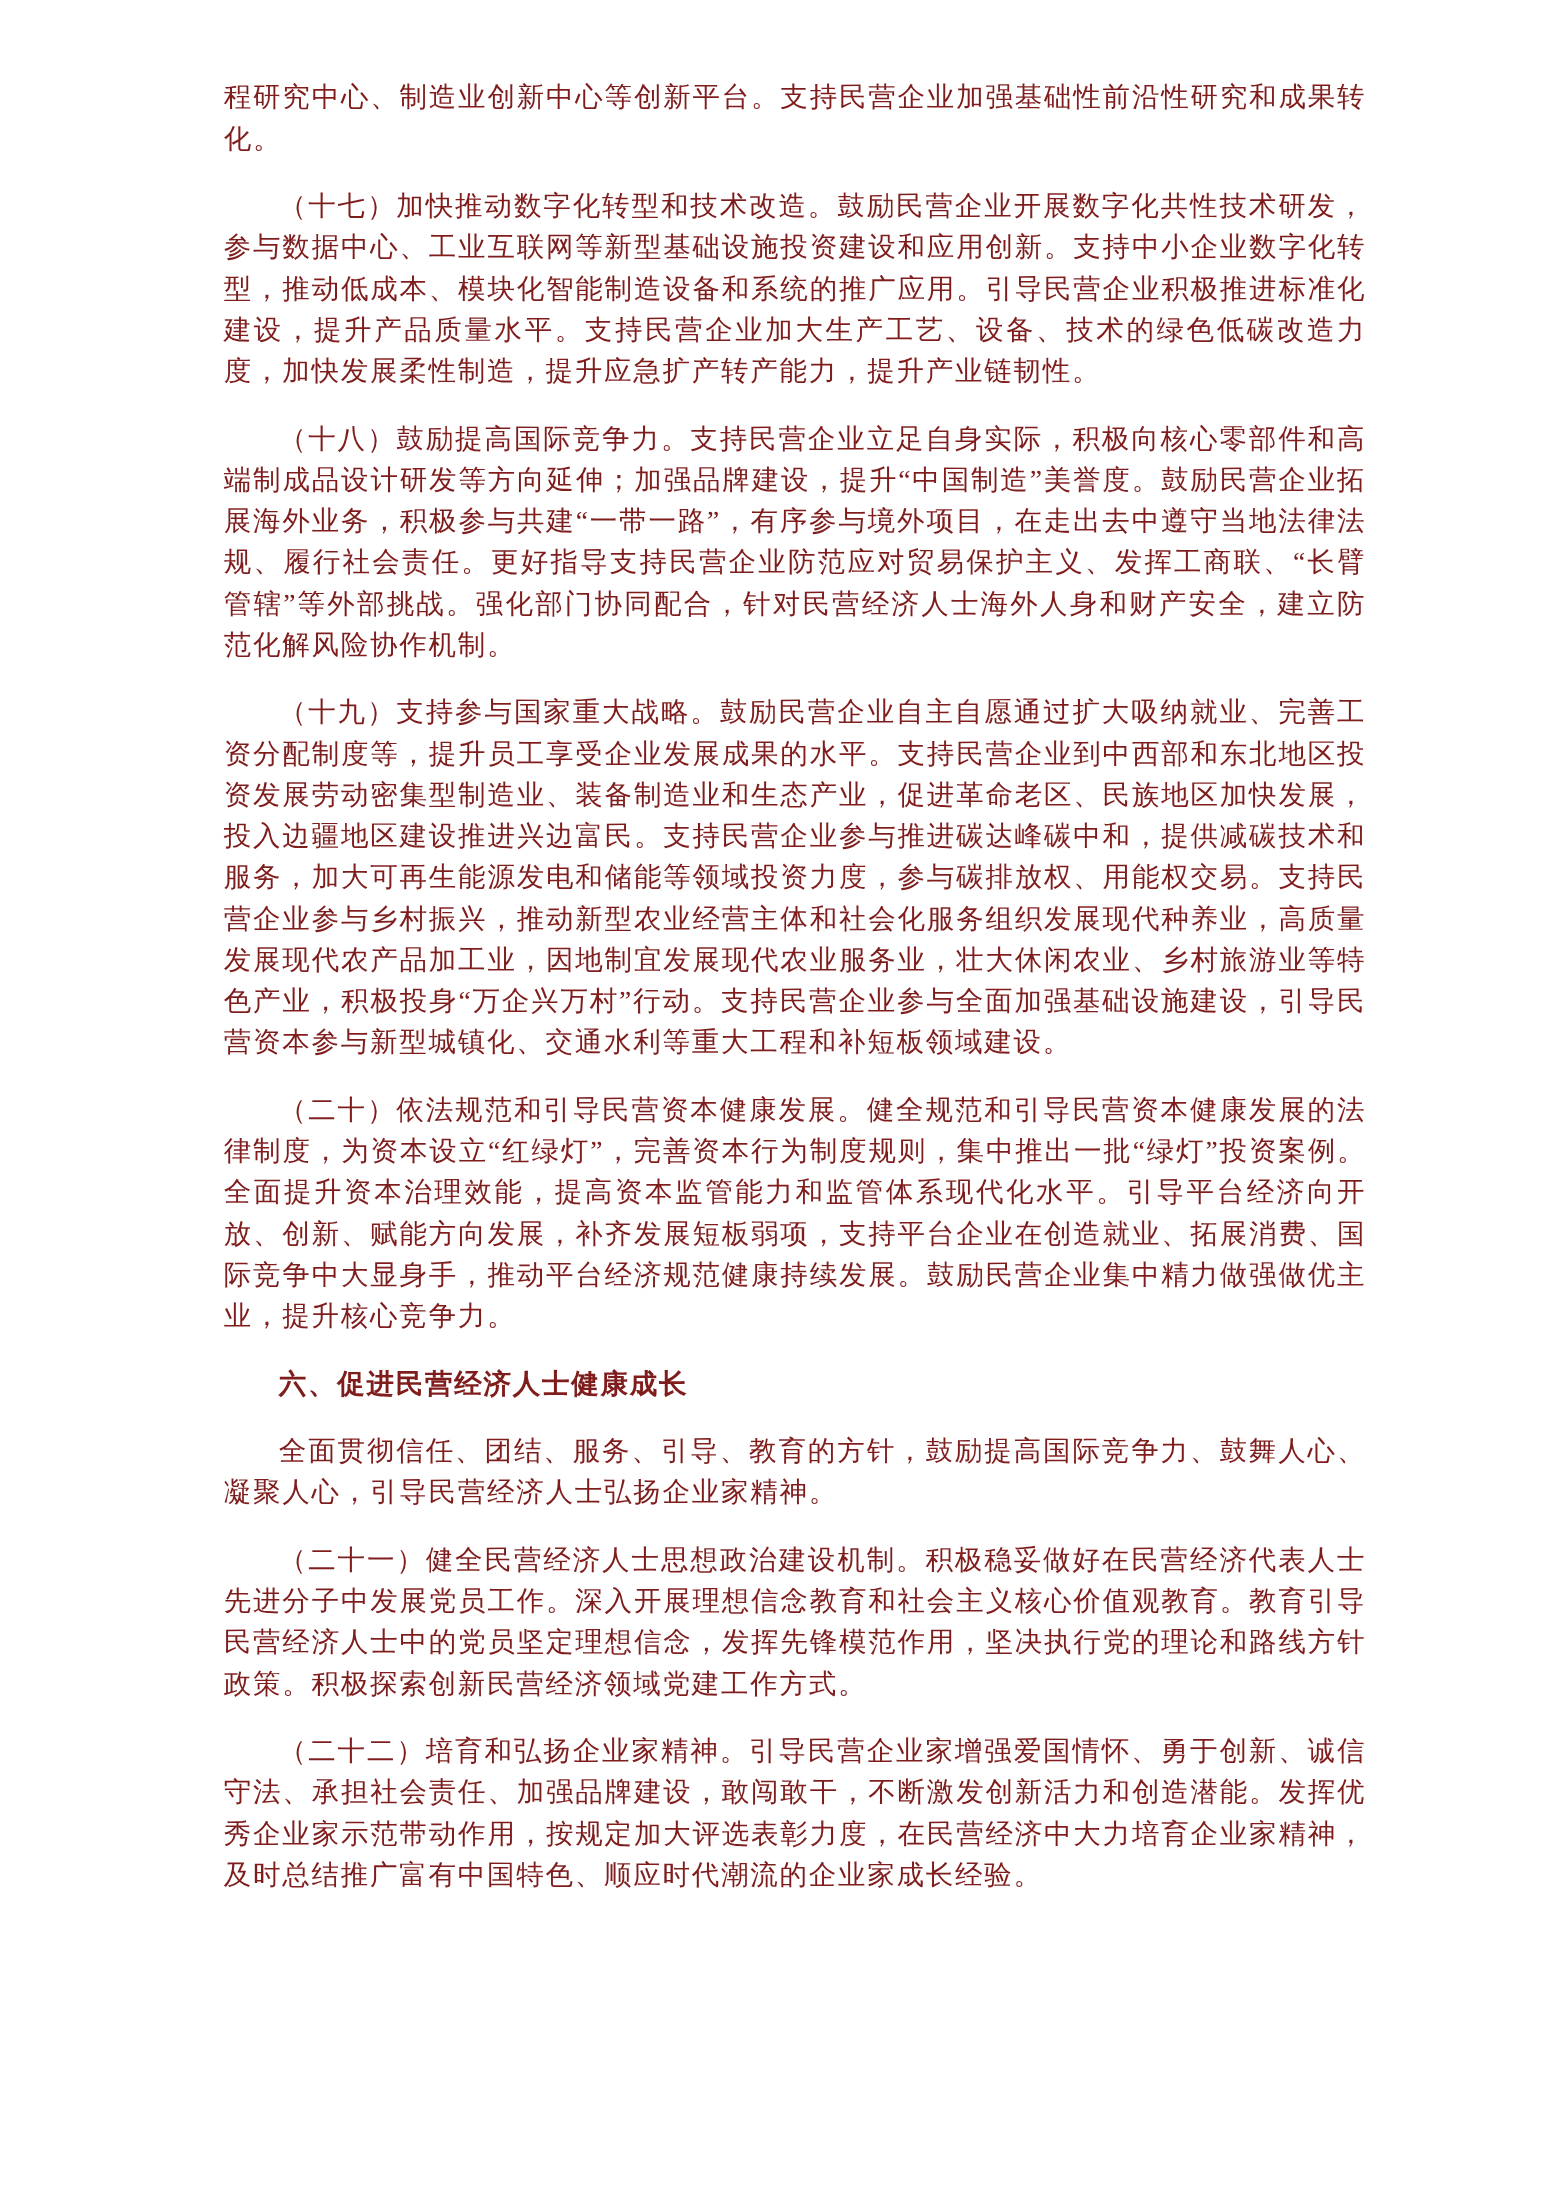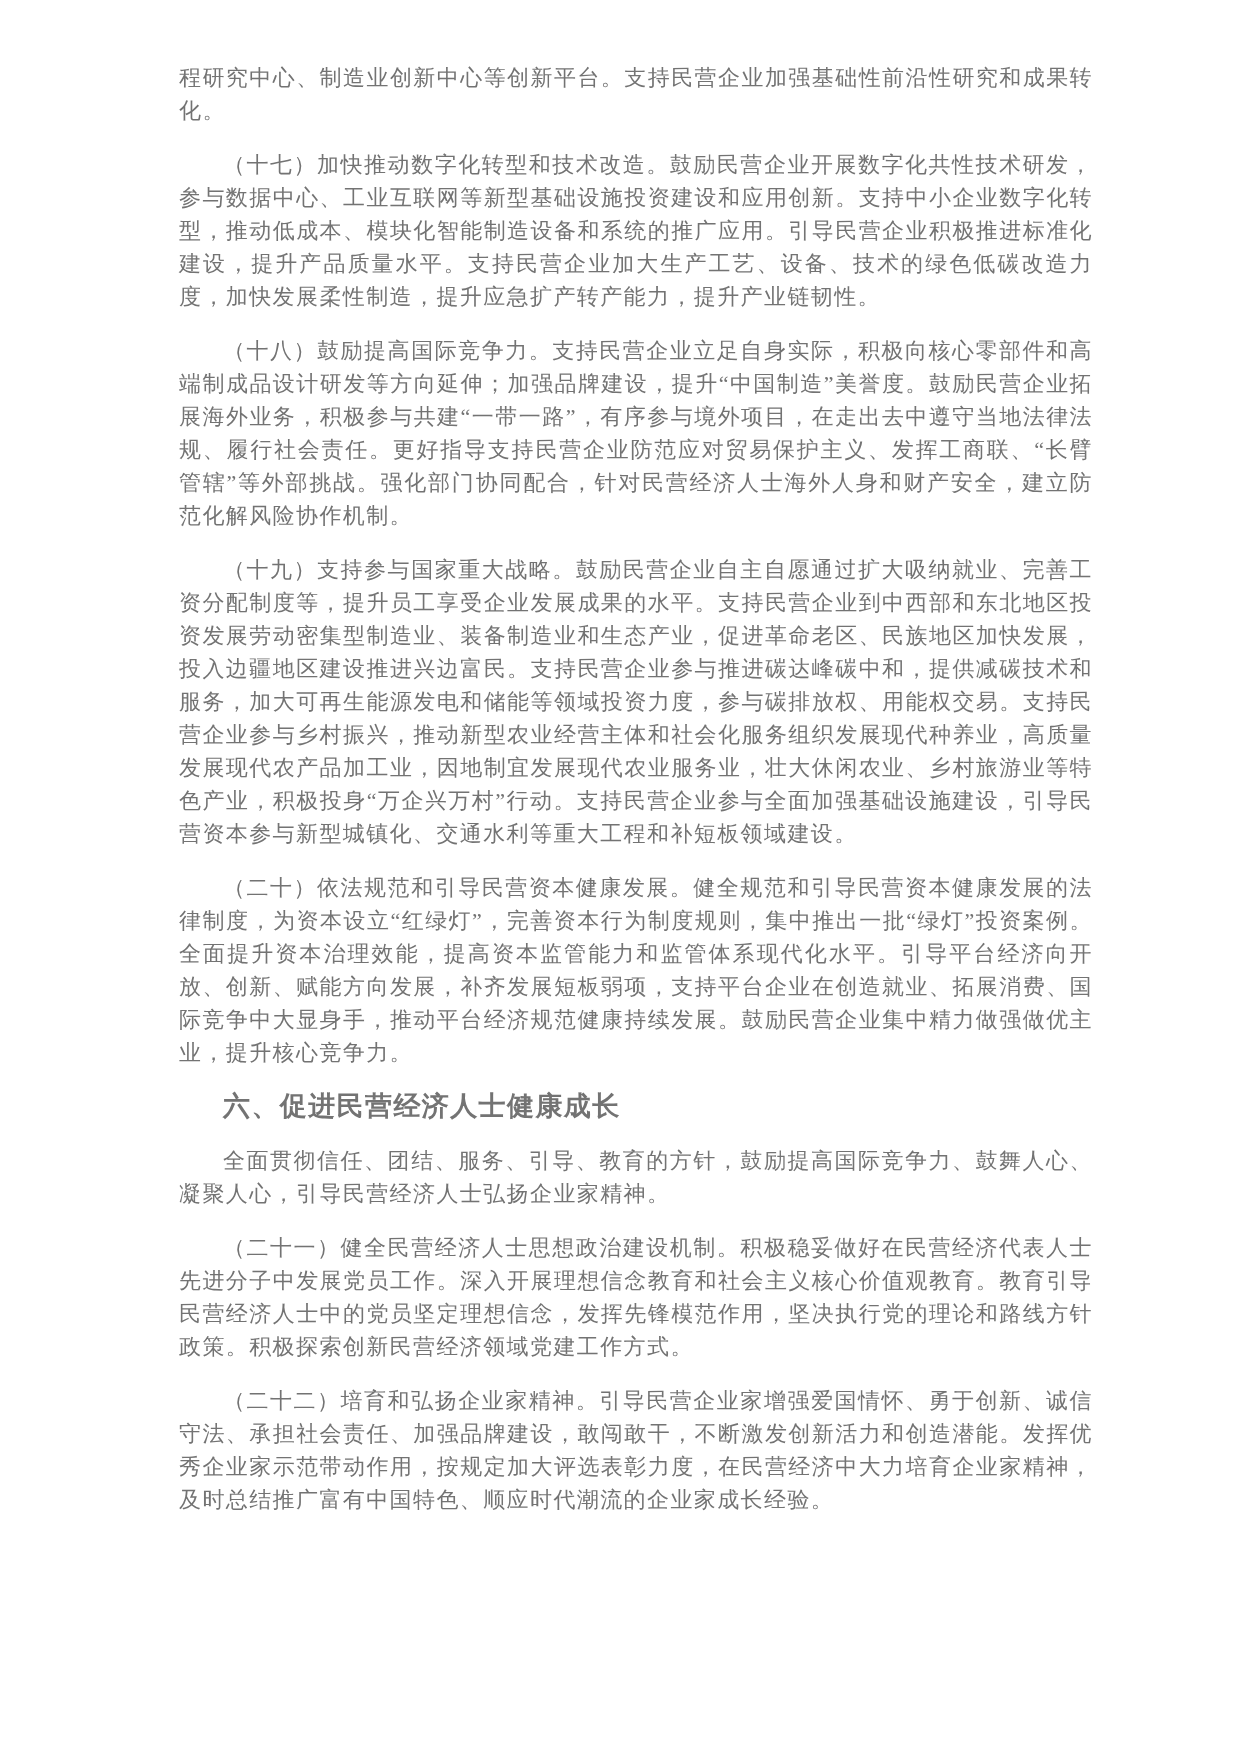--- a/index.html
+++ b/index.html
@@ -8,33 +8,33 @@
     width: 1241px;
     height: 1755px;
     margin: 0 auto;
     background: #ffffff;
     box-sizing: border-box;
     padding: 61px 148px 0 179px;
     overflow: hidden;
     font-family: "Liberation Serif", "DejaVu Serif", serif;
     font-size: 22px;
     line-height: 33px;
-    color: #737373;
+    color: #7f1d1d;
   }
   .doc-body p,
   .doc-body h2 {
     margin: 0 0 21px 0;
     text-align: justify;
     letter-spacing: 1.4px;
     font-weight: normal;
   }
   .doc-body .indent { text-indent: 44px; margin-top: 18px; }
   .doc-body h2.section-heading {
     font-weight: bold;
-    font-size: 27px;
+    font-size: 22px;
     line-height: 33px;
     margin-top: 0;
   }
 </style>
 </head>
 <body>
 
 <main class="page">
   <article class="doc-body" id="doc-body">
       <p class="body-paragraph">程研究中心、制造业创新中心等创新平台。支持民营企业加强基础性前沿性研究和成果转化。</p>

